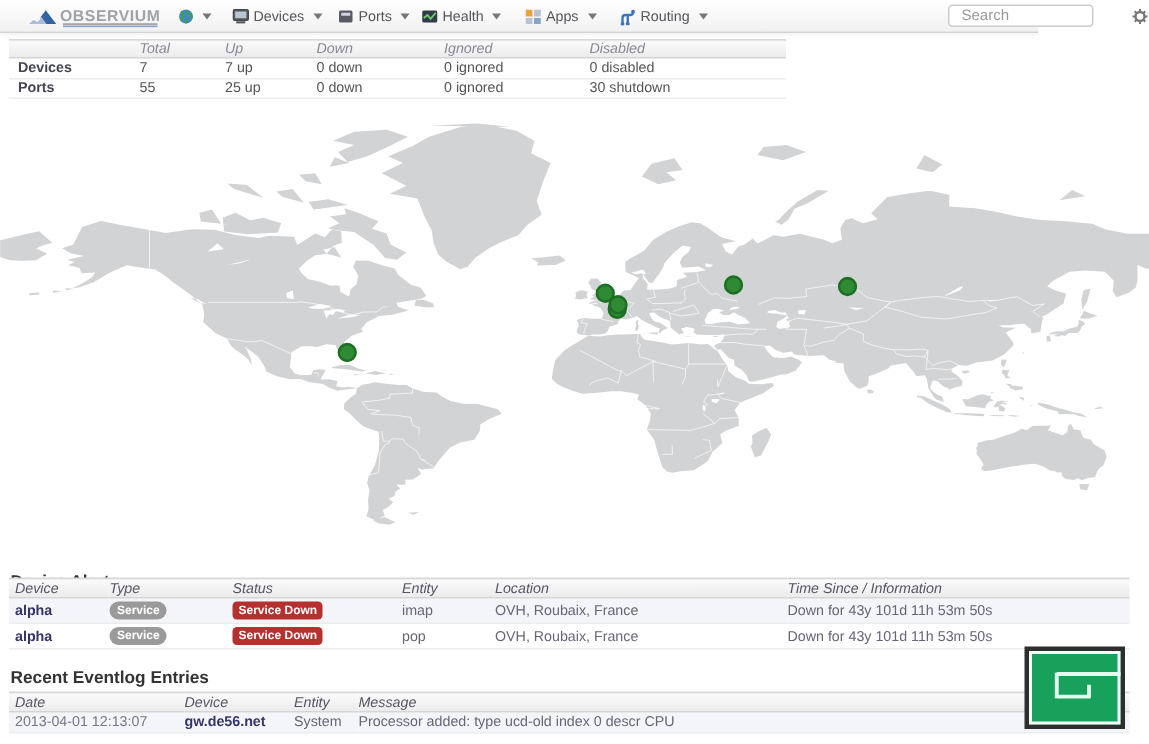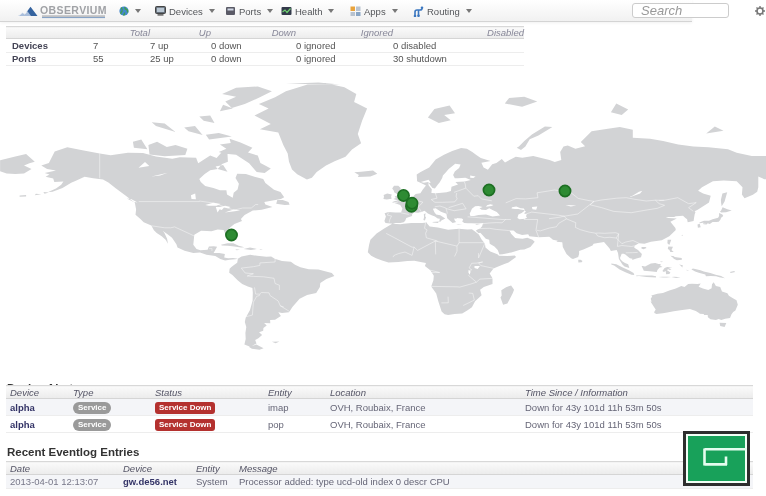--- a/index.html
+++ b/index.html
@@ -1,23 +1,23 @@
 <!DOCTYPE html>
 <html><head><meta charset="utf-8"><style>
 * { margin:0; padding:0; box-sizing:border-box; }
 html,body { width:766px; height:496px; background:#fff; font-family:"Liberation Sans",sans-serif; overflow:hidden; }
 
 .navbar { position:absolute; top:0; left:0; width:692px; height:22px; background:linear-gradient(#ffffff,#f1f1f1); border-bottom:1px solid #d4d4d4; box-shadow:0 1px 3px rgba(0,0,0,.06); }
 .brand { position:absolute; left:18px; top:3px; }
 .nav-item { position:absolute; top:0; height:22px; display:flex; align-items:center; gap:3px; color:#54565a; font-size:9.5px; }
 .caret { display:inline-block; width:0; height:0; border-left:3px solid transparent; border-right:3px solid transparent; border-top:4px solid #777; margin-left:3px; }
-.searchbox { position:absolute; left:632px; top:3px; width:97px; height:15px; border:1px solid #ccc; border-radius:3px; background:#fff; font-size:13px; color:#999; padding-left:8px; line-height:13px;font-style:italic; }
+.searchbox { position:absolute; left:632px; top:3px; width:97px; height:15px; border:1px solid #ccc; border-radius:3px; background:#fff; font-size:10px; color:#999; padding-left:8px; line-height:13px; }
 
 .sumtab { position:absolute; left:6px; top:26px; width:518px; border-collapse:collapse; font-size:9.5px; }
-.sumtab th { background:linear-gradient(#fafafa,#ebebeb); border-top:1px solid #d8d8d8; border-bottom:1px solid #d5d5d5; color:#889; font-weight:normal; font-style:italic; text-align:right; height:12px; padding:0; }
+.sumtab th { background:linear-gradient(#fafafa,#ebebeb); border-top:1px solid #d8d8d8; border-bottom:1px solid #d5d5d5; color:#889; font-weight:normal; font-style:italic; text-align:left; height:12px; padding:0; }
 .sumtab td { height:13.5px; padding:0; border-bottom:1px solid #ededed; color:#555; }
 .sumtab td:first-child { padding-left:6px; }
 .sumtab .rowlab { font-weight:bold; color:#445; }
 .up { color:#3a7a3a; } .down { color:#b24743; } .neut { color:#555; }
 
 #map { position:absolute; left:0px; top:78px; width:766px; height:282px; }
 
 h2.sect { position:absolute; left:7px; font-size:11.5px; color:#333; font-weight:bold; }
 table.lt { position:absolute; left:6px; width:747px; border-collapse:collapse; font-size:9.5px; }
 table.lt th { background:linear-gradient(#fafafa,#ebebeb); border-top:1px solid #d8d8d8; border-bottom:1px solid #d5d5d5; color:#556; font-weight:normal; font-style:italic; text-align:left; height:13px; padding:0; }

